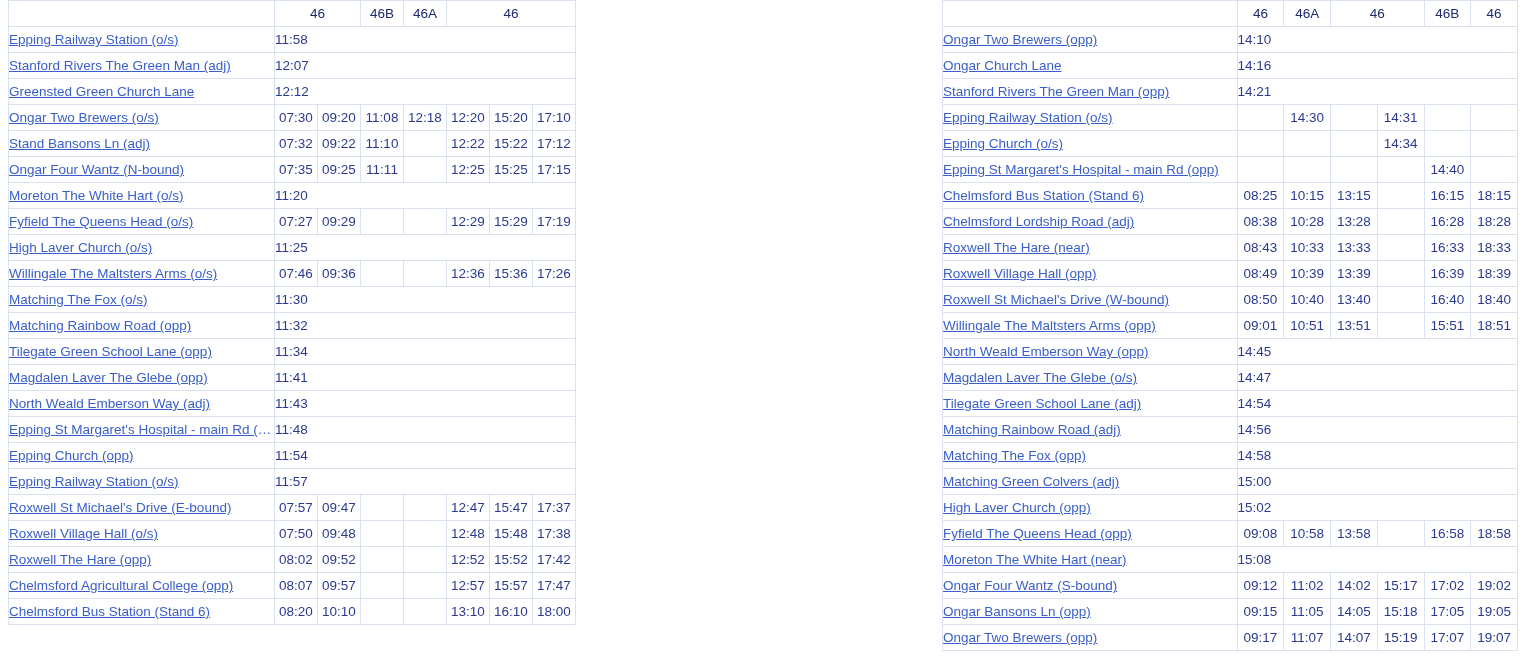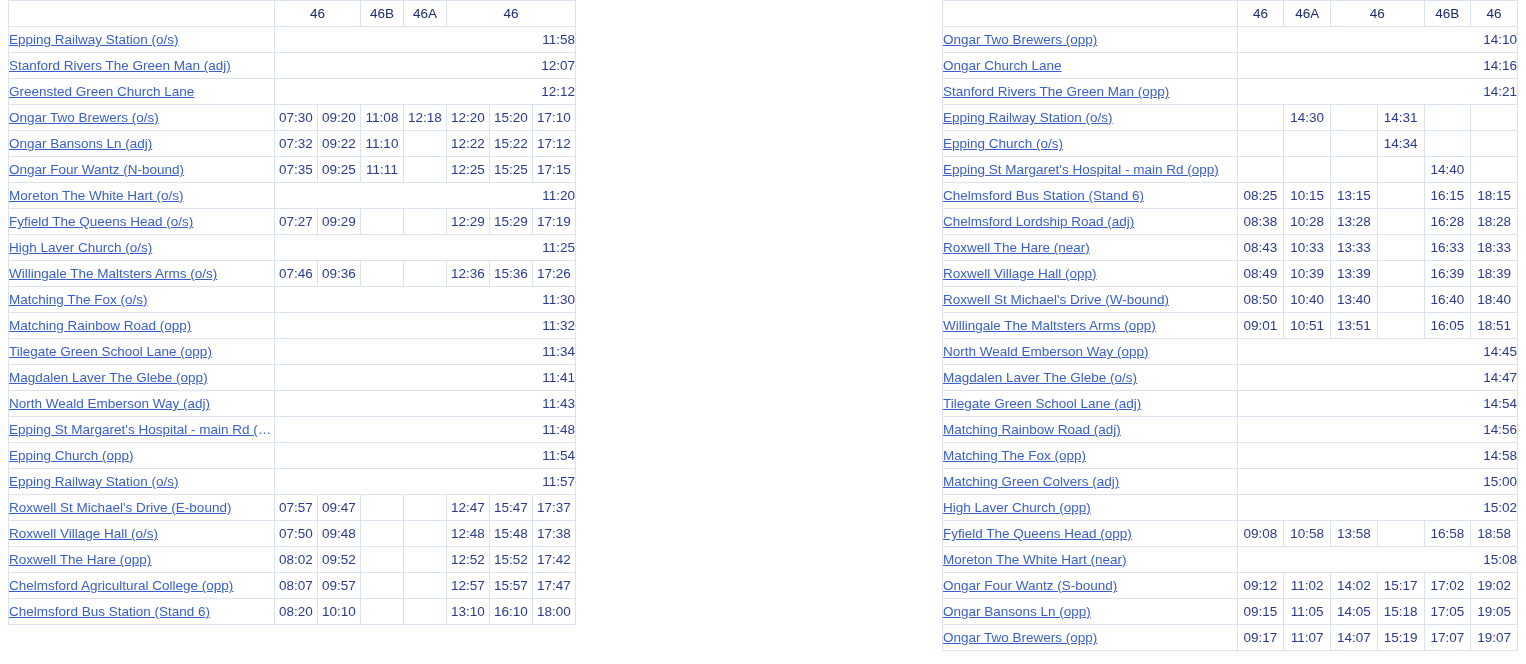--- a/index.html
+++ b/index.html
@@ -65,21 +65,21 @@
   }
   .time-cell {
     text-align: center;
     color: #2b3a8f;
     font-size: 13.5px;
     background: #ffffff;
     border-left: none;
     border-right: none;
   }
   .time-cell.span {
-    text-align: right;
+    text-align: left;
   }
 </style>
 </head>
 <body>
 
 <div class="page">
 
   <table class="timetable" id="table-left">
     <colgroup>
       <col style="width:266px">
@@ -117,21 +117,21 @@
           <td class="stop-cell">Ongar Two Brewers (o/s)</td>
           <td class="time-cell">07:30</td>
           <td class="time-cell">09:20</td>
           <td class="time-cell">11:08</td>
           <td class="time-cell">12:18</td>
           <td class="time-cell">12:20</td>
           <td class="time-cell">15:20</td>
           <td class="time-cell">17:10</td>
         </tr>
         <tr>
-          <td class="stop-cell">Ongar Bansons Ln (adj)</td>
+          <td class="stop-cell">Stand Bansons Ln (adj)</td>
           <td class="time-cell">07:32</td>
           <td class="time-cell">09:22</td>
           <td class="time-cell">11:10</td>
           <td class="time-cell"></td>
           <td class="time-cell">12:22</td>
           <td class="time-cell">15:22</td>
           <td class="time-cell">17:12</td>
         </tr>
         <tr>
           <td class="stop-cell">Ongar Four Wantz (N-bound)</td>
@@ -360,21 +360,21 @@
           <td class="time-cell"></td>
           <td class="time-cell">16:40</td>
           <td class="time-cell">18:40</td>
         </tr>
         <tr>
           <td class="stop-cell">Willingale The Maltsters Arms (opp)</td>
           <td class="time-cell">09:01</td>
           <td class="time-cell">10:51</td>
           <td class="time-cell">13:51</td>
           <td class="time-cell"></td>
-          <td class="time-cell">16:05</td>
+          <td class="time-cell">15:51</td>
           <td class="time-cell">18:51</td>
         </tr>
         <tr>
           <td class="stop-cell">North Weald Emberson Way (opp)</td>
           <td class="time-cell span" colspan="6">14:45</td>
         </tr>
         <tr>
           <td class="stop-cell">Magdalen Laver The Glebe (o/s)</td>
           <td class="time-cell span" colspan="6">14:47</td>
         </tr>

